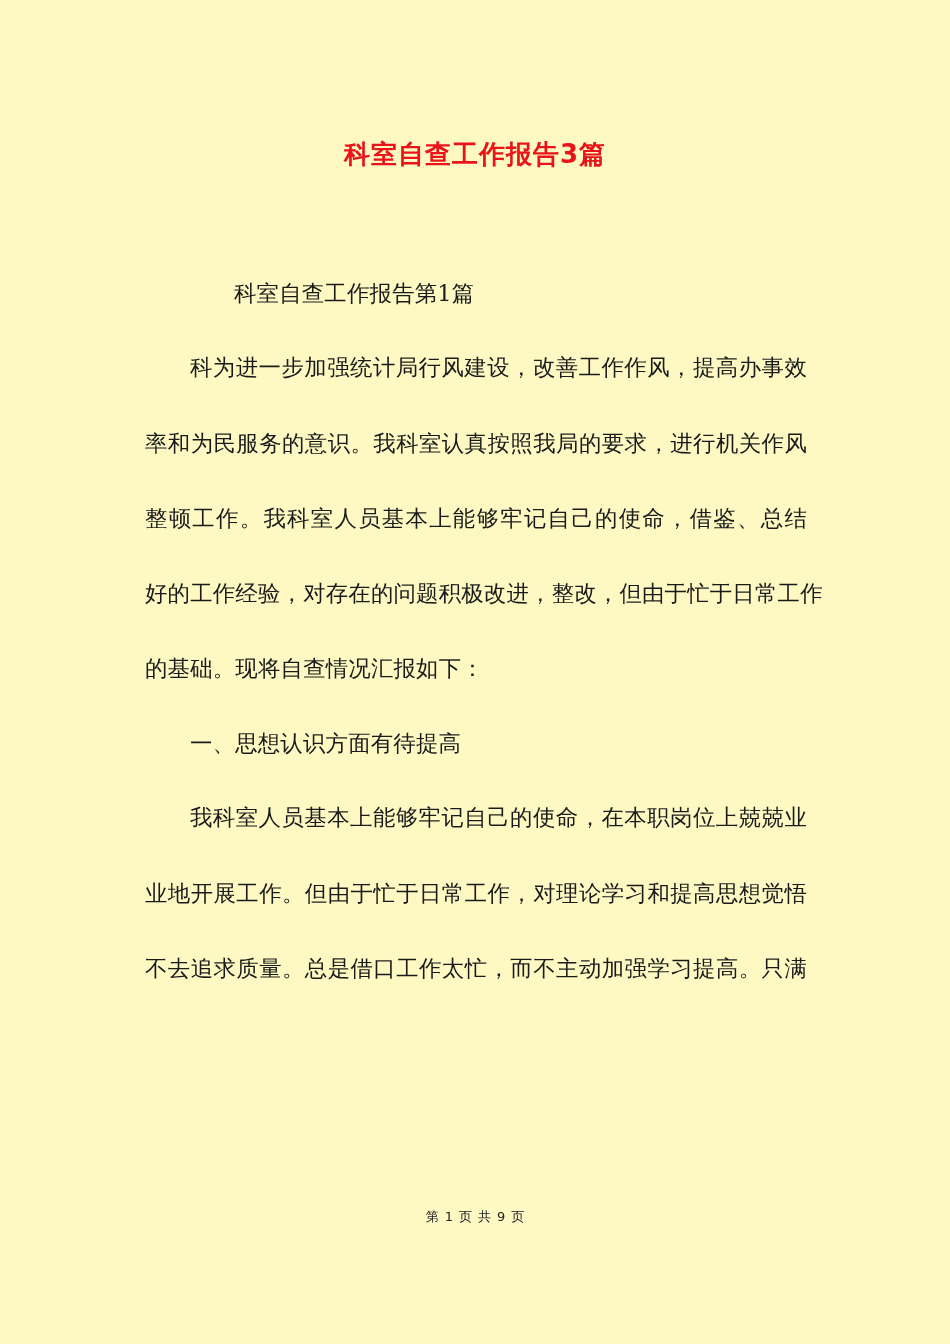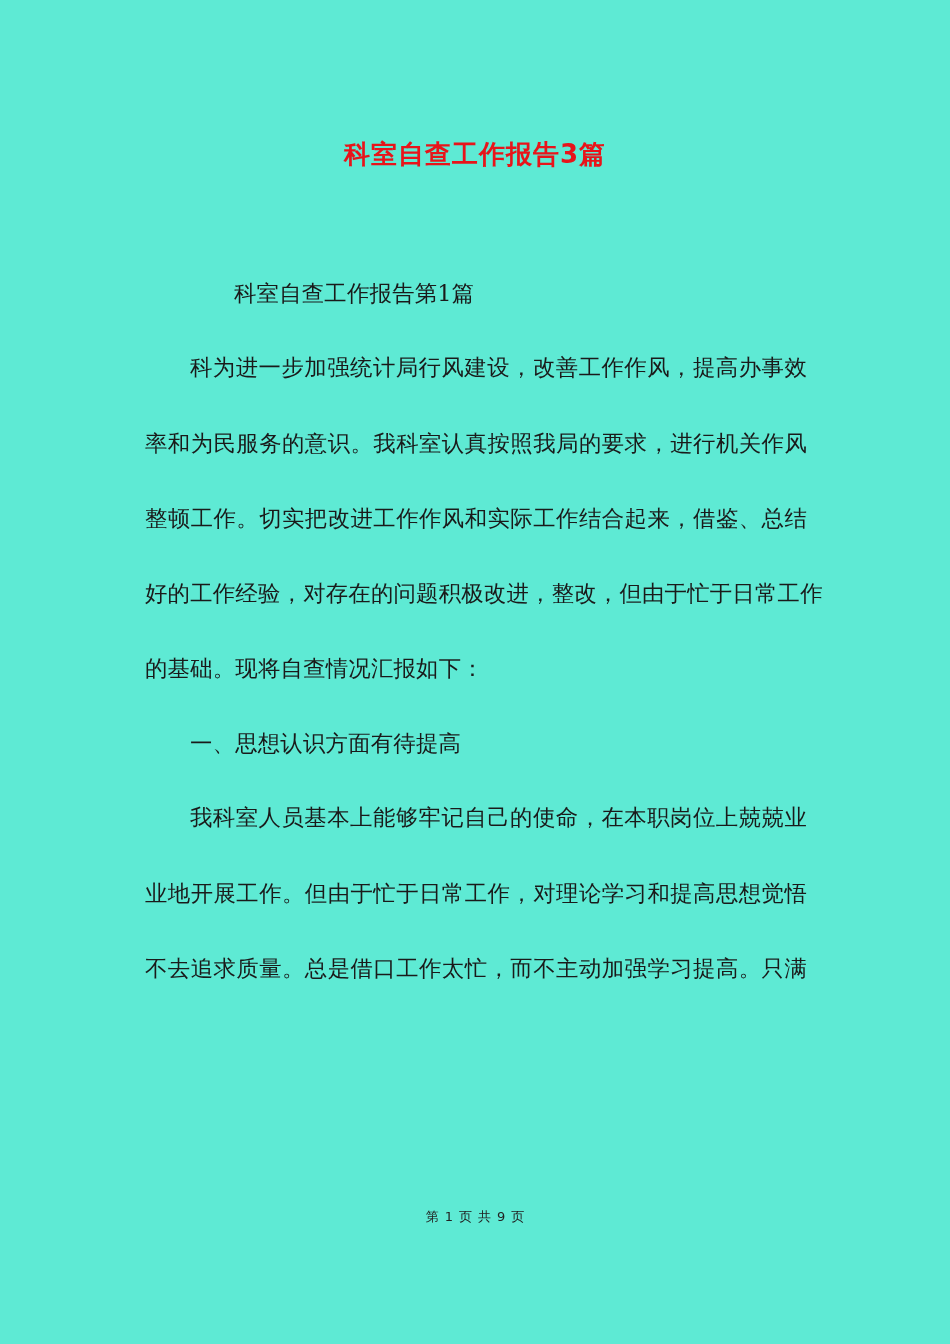--- a/index.html
+++ b/index.html
@@ -13,21 +13,21 @@
       position: relative;
       overflow: hidden;
       font-family: "DejaVu Serif", "Liberation Serif", serif;
       color: #1a1a1a;
     }
     .page {
       position: absolute;
       left: 0; top: 0;
       width: 950px;
       height: 1344px;
-      background: #5eead4;
+      background: #fef9c3;
     }
     .doc-title {
       position: absolute;
       top: 136px;
       left: 0;
       width: 950px;
       text-align: center;
       font-family: "DejaVu Sans", "Liberation Sans", sans-serif;
       font-weight: bold;
       font-size: 26px;
@@ -83,21 +83,21 @@
 </head>
 <body>
 
 <div class="page">
   <div class="doc-title" style="color: rgb(232, 20, 26);">科室自查工作报告3篇</div>
 
   <div class="content">
     <div class="line subtitle">科室自查工作报告第1篇</div>
     <div class="line indent">科为进一步加强统计局行风建设，改善工作作风，提高办事效</div>
     <div class="line">率和为民服务的意识。我科室认真按照我局的要求，进行机关作风</div>
-    <div class="line">整顿工作。切实把改进工作作风和实际工作结合起来，借鉴、总结</div>
+    <div class="line">整顿工作。我科室人员基本上能够牢记自己的使命，借鉴、总结</div>
     <div class="line">好的工作经验，对存在的问题积极改进，整改，但由于忙于日常工作</div>
     <div class="line last">的基础。现将自查情况汇报如下：</div>
     <div class="line heading">一、思想认识方面有待提高</div>
     <div class="line indent">我科室人员基本上能够牢记自己的使命，在本职岗位上兢兢业</div>
     <div class="line">业地开展工作。但由于忙于日常工作，对理论学习和提高思想觉悟</div>
     <div class="line">不去追求质量。总是借口工作太忙，而不主动加强学习提高。只满</div>
   </div>
 
   <div class="footer">
     <span>第</span><span>1</span><span>页</span><span>共</span><span>9</span><span>页</span>

